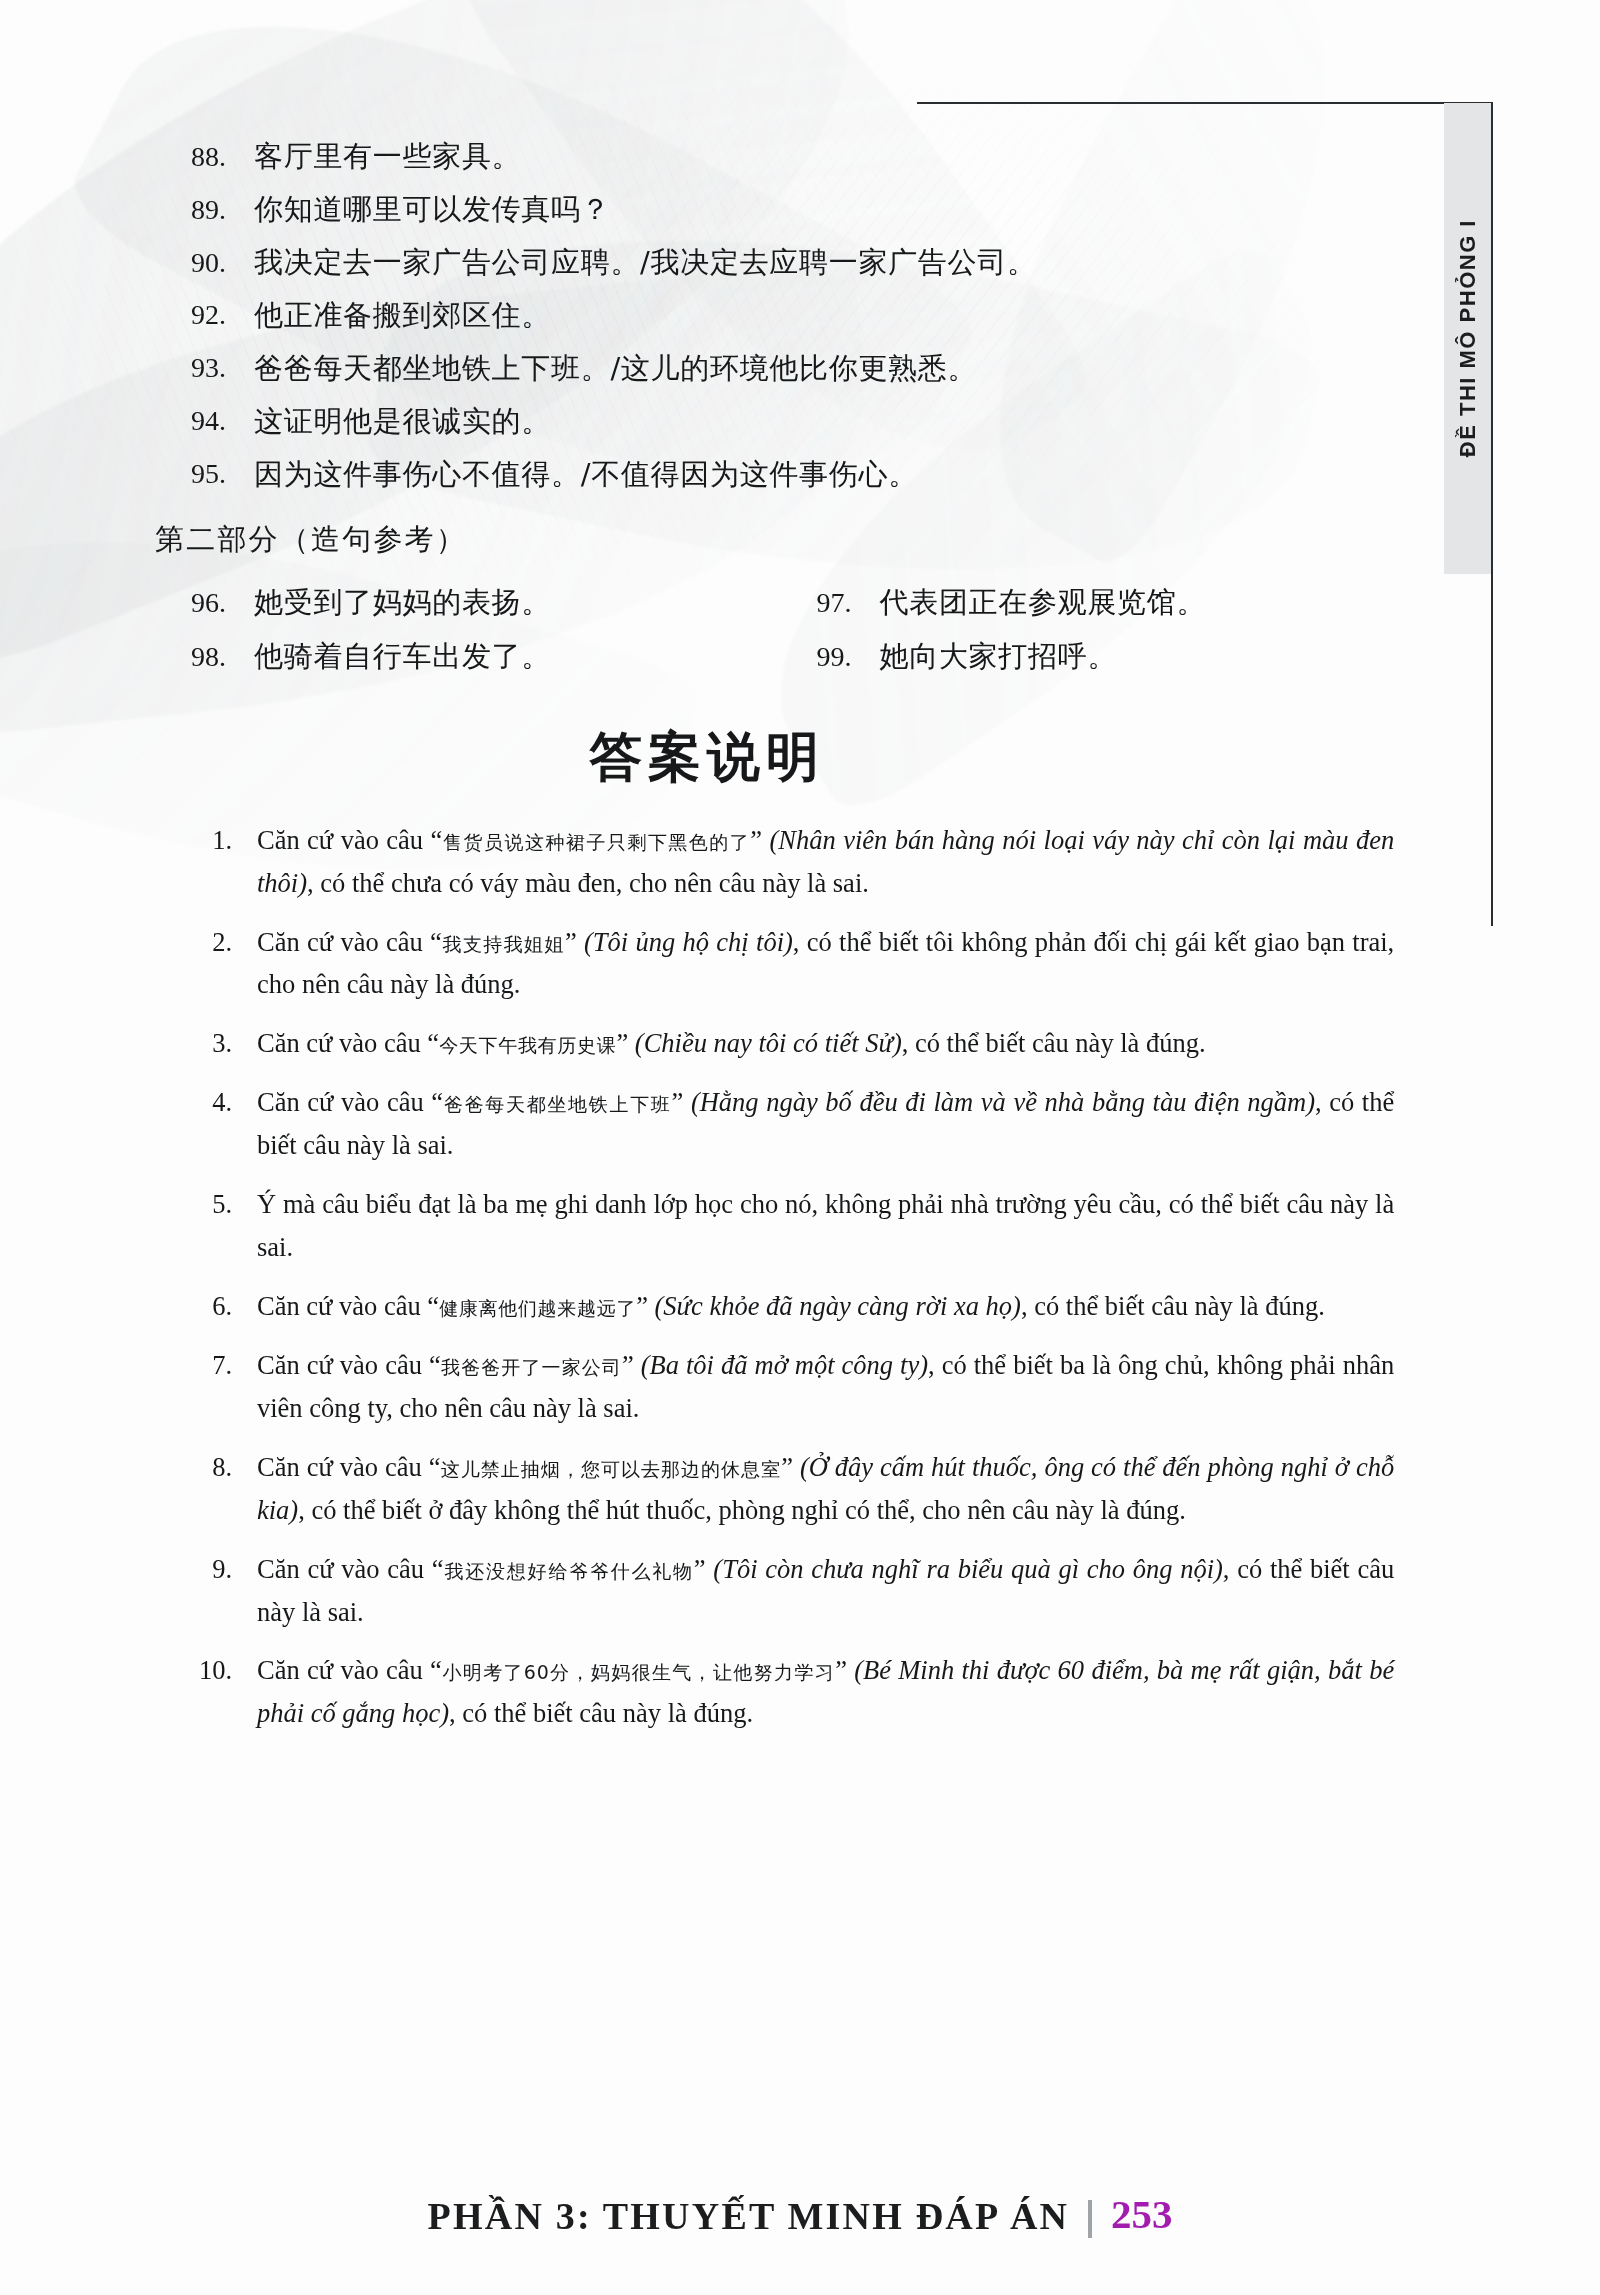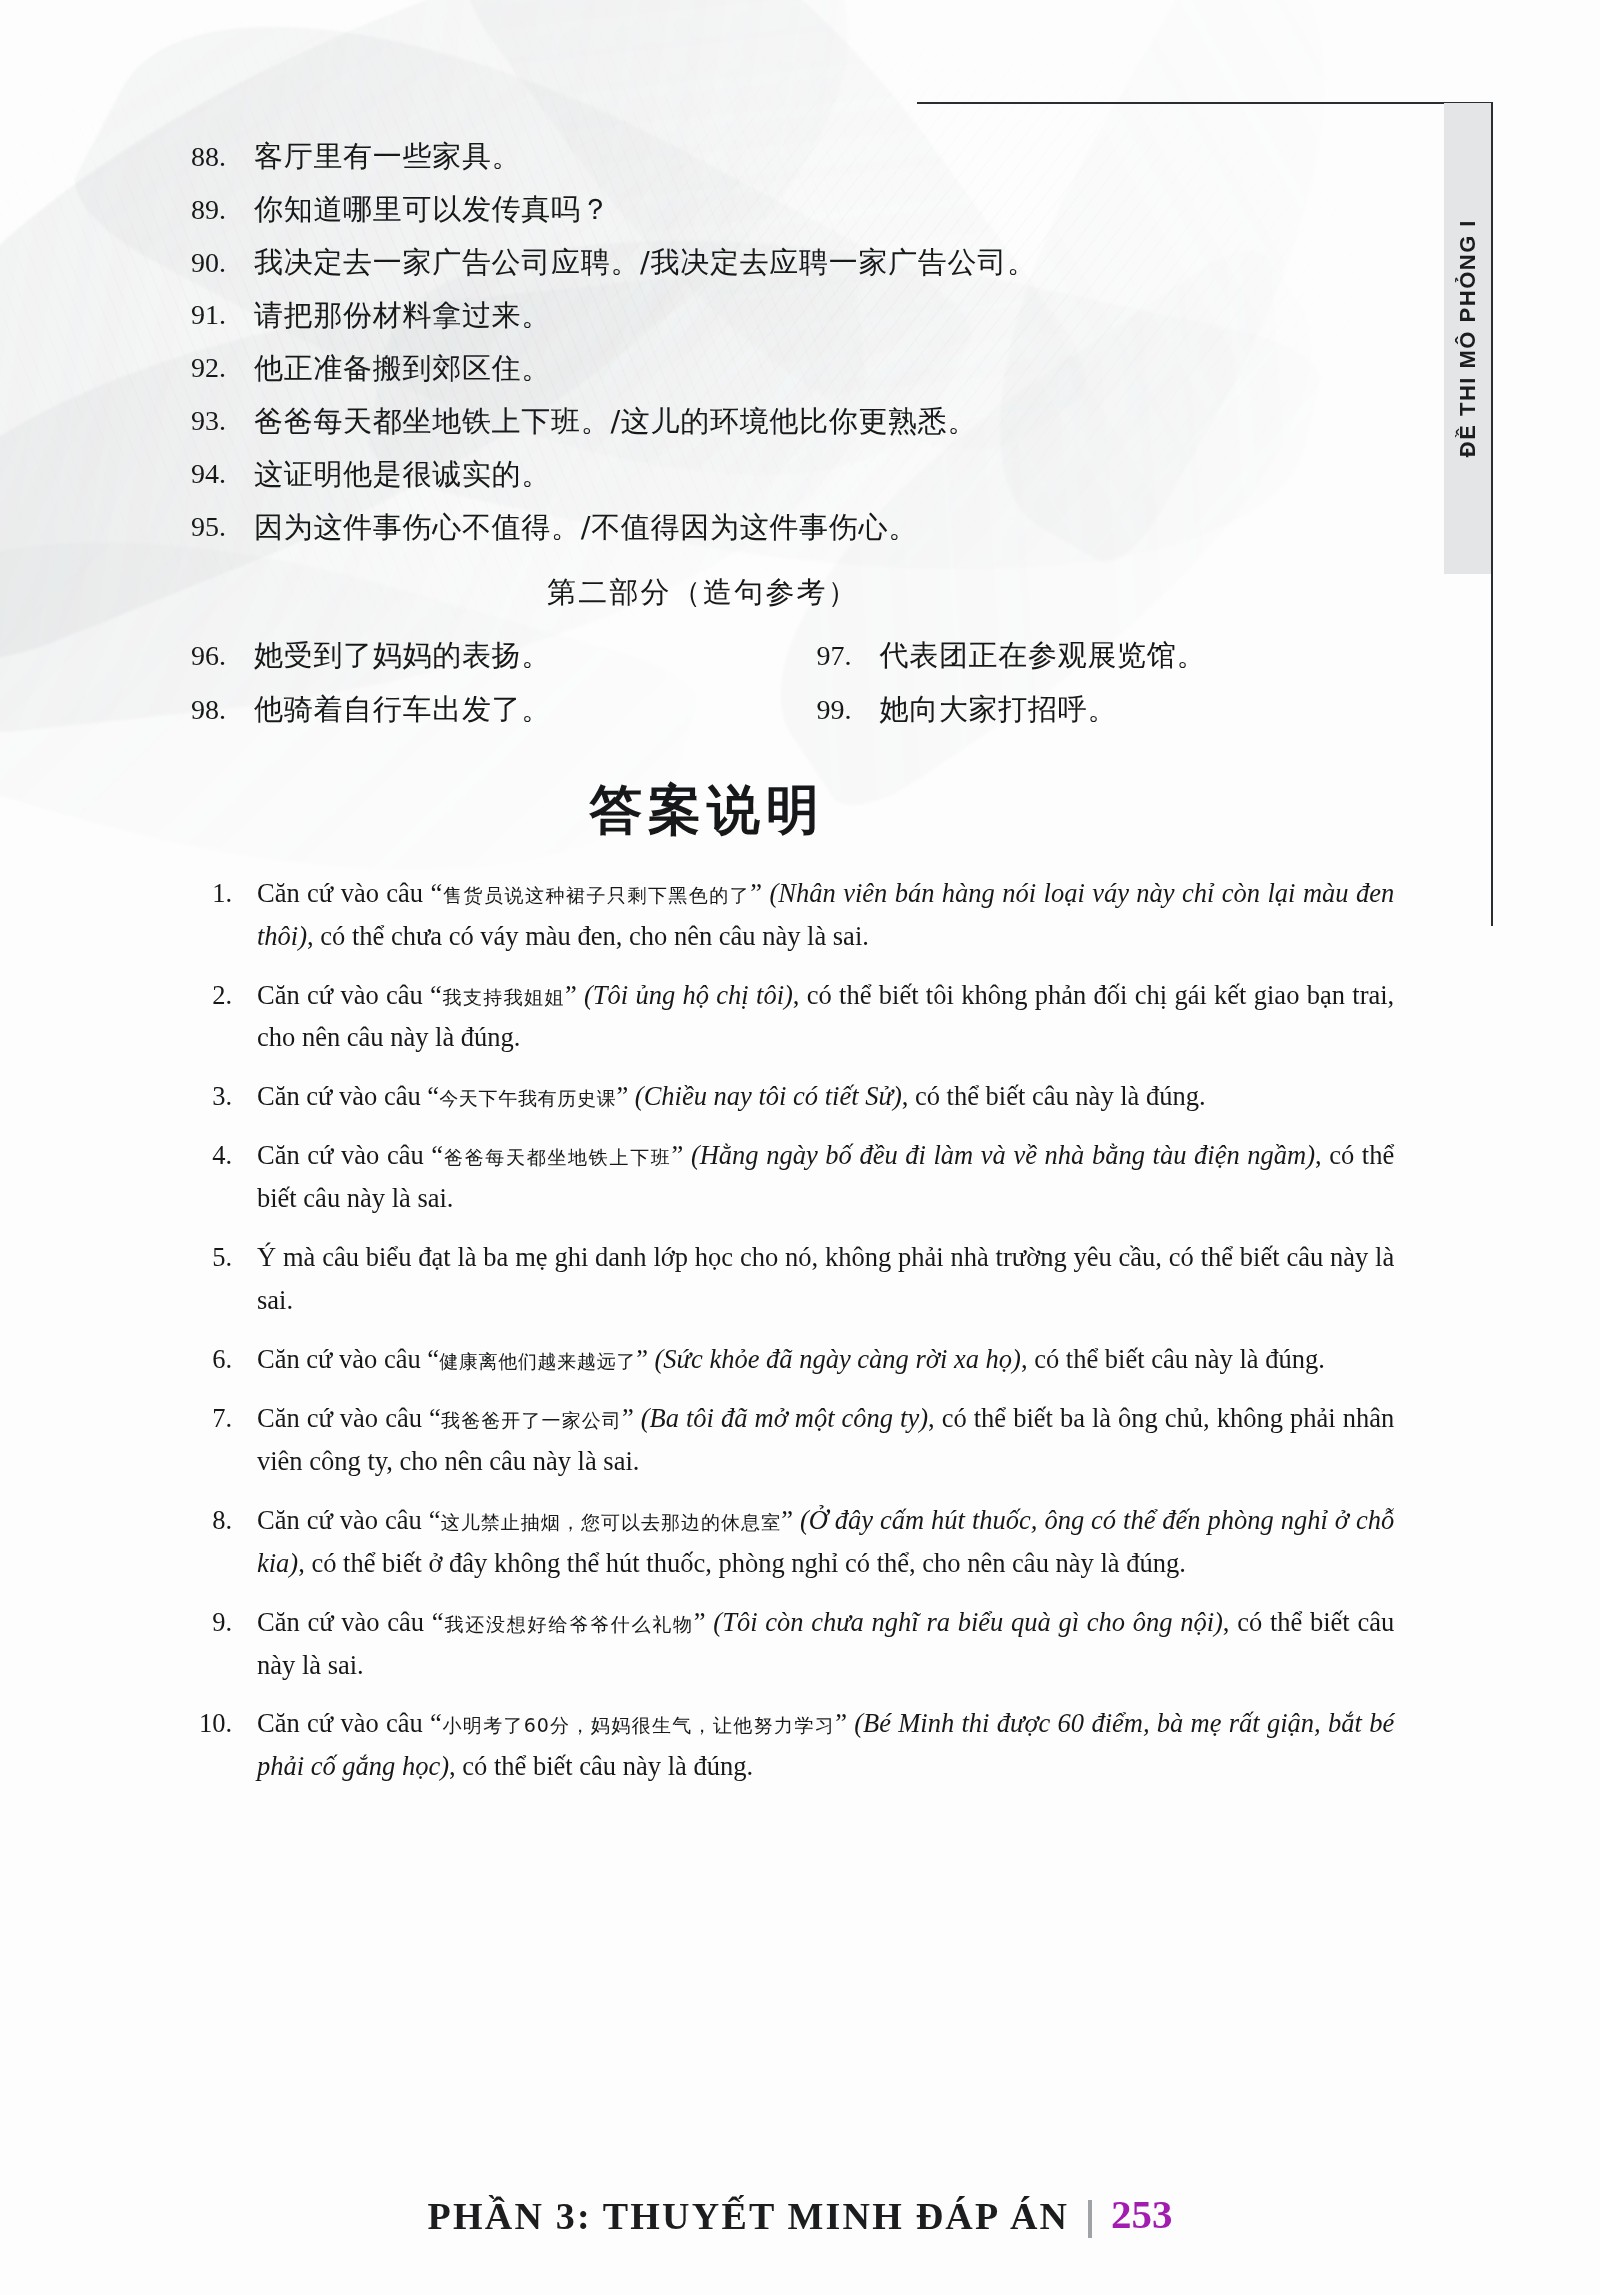--- a/index.html
+++ b/index.html
@@ -123,21 +123,20 @@
     font-family: "Liberation Serif", serif;
   }
   .cn-txt {
     font-size: 29px;
     font-family: "DejaVu Sans", sans-serif;
     letter-spacing: 0.7px;
     line-height: 1.42;
   }
 
   .section-head {
-    text-align: center;
     font-size: 29px;
     font-family: "DejaVu Sans", sans-serif;
     letter-spacing: 2.2px;
     margin: 25px 0 22px 0;
     padding-right: 155px;
   }
 
   
   .cn-two {
     display: flex;
@@ -248,24 +247,20 @@
       </div>
       <div class="cn-row">
         <div class="cn-num">89.</div>
         <div class="cn-txt">你知道哪里可以发传真吗？</div>
       </div>
       <div class="cn-row">
         <div class="cn-num">90.</div>
         <div class="cn-txt">我决定去一家广告公司应聘。/我决定去应聘一家广告公司。</div>
       </div>
       <div class="cn-row">
-        <div class="cn-num">91.</div>
-        <div class="cn-txt">请把那份材料拿过来。</div>
-      </div>
-      <div class="cn-row">
         <div class="cn-num">92.</div>
         <div class="cn-txt">他正准备搬到郊区住。</div>
       </div>
       <div class="cn-row">
         <div class="cn-num">93.</div>
         <div class="cn-txt">爸爸每天都坐地铁上下班。/这儿的环境他比你更熟悉。</div>
       </div>
       <div class="cn-row">
         <div class="cn-num">94.</div>
         <div class="cn-txt">这证明他是很诚实的。</div>

